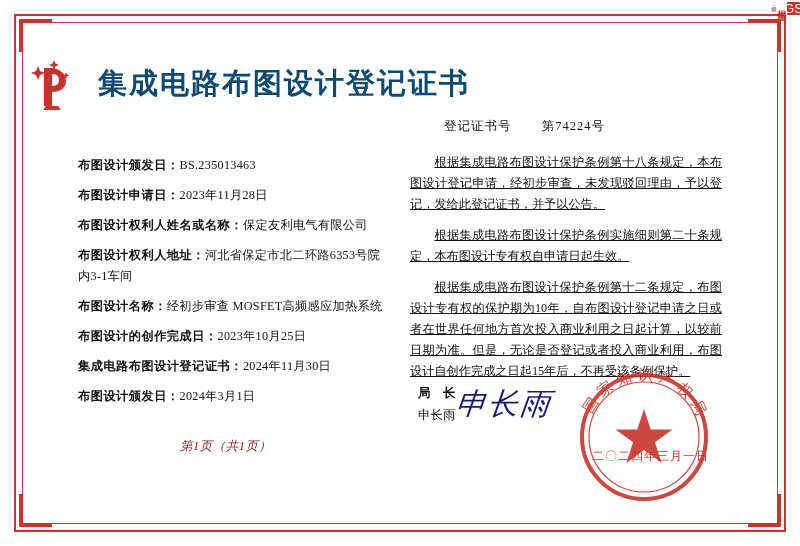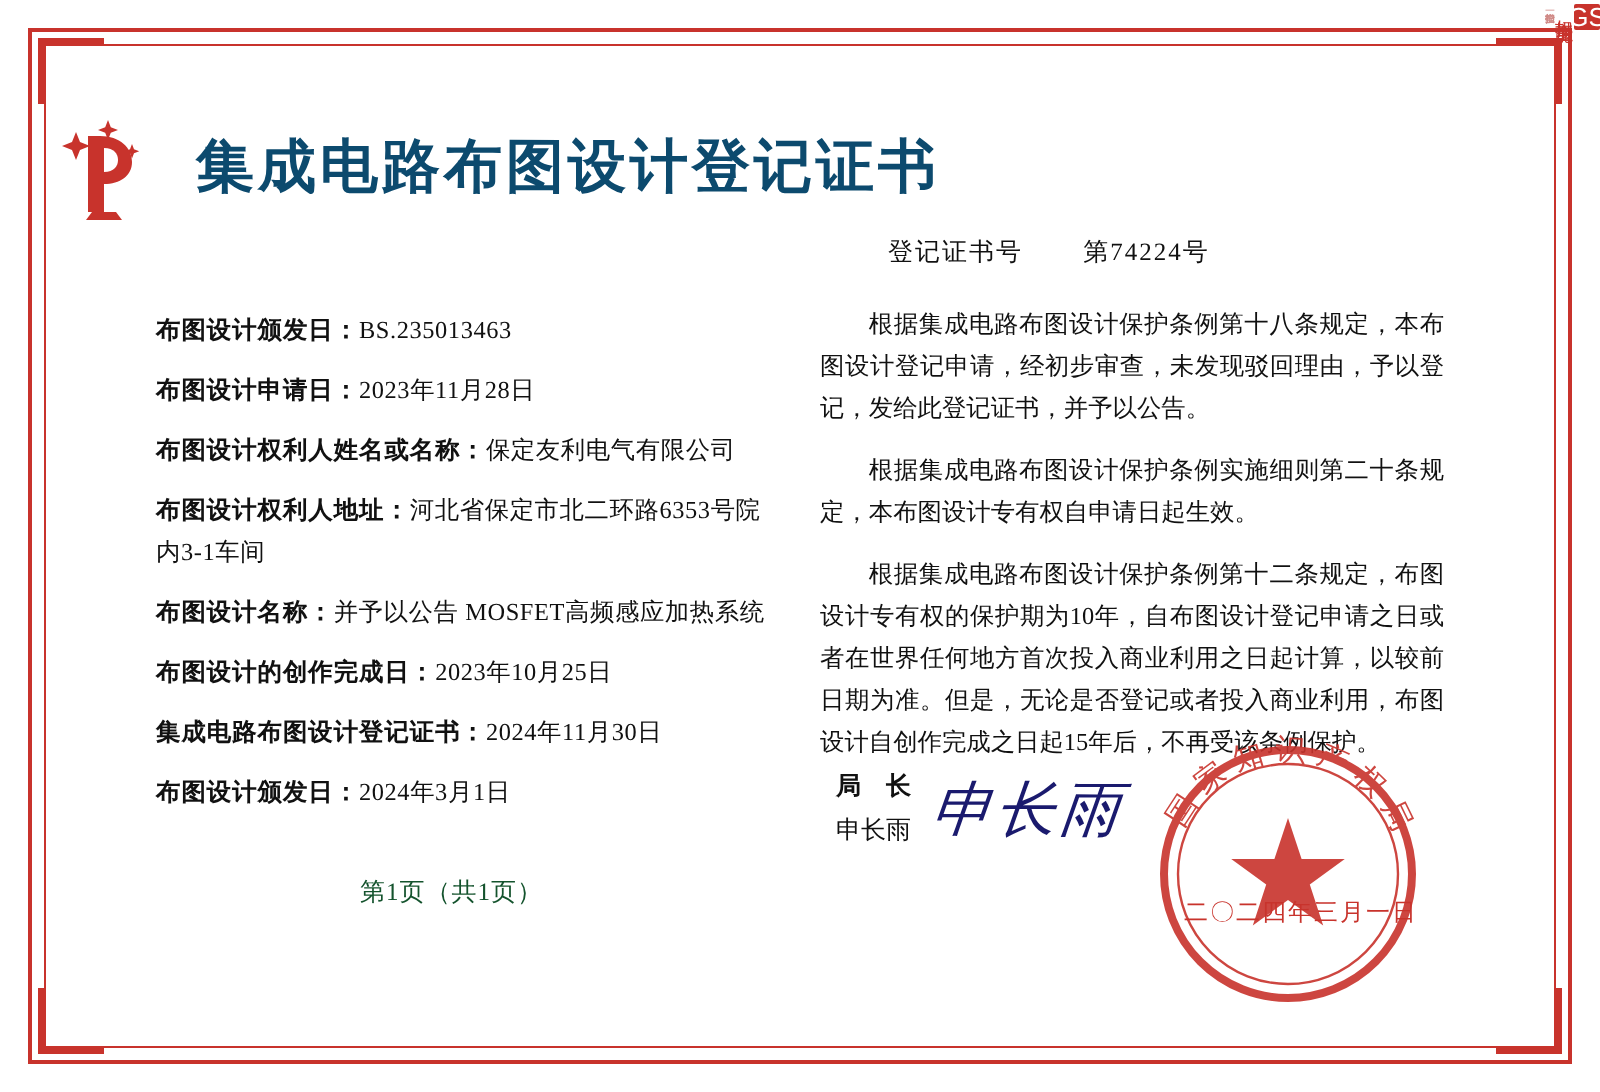--- a/index.html
+++ b/index.html
@@ -152,30 +152,29 @@
   .paras {
     position: absolute;
     left: 410px;
     top: 152px;
     width: 312px;
     font-size: 12.2px;
     color: #111;
     line-height: 21px;
     text-align: justify;
   }
-  .para { margin-bottom: 10px; text-indent: 2em; }
+  .para { margin-bottom: 10px; text-indent: 2em; text-decoration: underline; }
 
   
   .sign-block {
     position: absolute;
     left: 418px;
     top: 382px;
     display: flex;
-    align-items: flex-end;
-    gap: 10px;
+    align-items: flex-start;
     z-index: 12;
   }
   .sign-labels {
     font-size: 12.5px;
     line-height: 22px;
     font-weight: bold;
     color: #111;
   }
   .sign-name {
     font-weight: normal;
@@ -213,22 +212,23 @@
     z-index: 16;
     white-space: nowrap;
   }
 
   
   .pageno {
     position: absolute;
     left: 180px;
     top: 438px;
     font-size: 12.5px;
-    color: #14532d;
+    color: #7f1d1d;
     letter-spacing: 0.5px;
+    font-style: italic;
   }
 </style>
 </head>
 <body>
 
 <div class="watermark">
   <div class="wm-badge">GS</div>
   <div class="wm-text">扫描全能王</div>
   <div class="wm-text small">扫一扫全能扫描</div>
 </div>
@@ -271,21 +271,21 @@
   <div class="field">
     <span class="k">布图设计申请日：</span><span class="v">2023年11月28日</span>
   </div>
   <div class="field">
     <span class="k">布图设计权利人姓名或名称：</span><span class="v">保定友利电气有限公司</span>
   </div>
   <div class="field">
     <span class="k">布图设计权利人地址：</span><span class="v">河北省保定市北二环路6353号院内3-1车间</span>
   </div>
   <div class="field">
-    <span class="k">布图设计名称：</span><span class="v">并予以公告 MOSFET高频感应加热系统</span>
+    <span class="k">布图设计名称：</span><span class="v">经初步审查 MOSFET高频感应加热系统</span>
   </div>
   <div class="field">
     <span class="k">布图设计的创作完成日：</span><span class="v">2023年10月25日</span>
   </div>
   <div class="field">
     <span class="k">集成电路布图设计登记证书：</span><span class="v">2024年11月30日</span>
   </div>
   <div class="field">
     <span class="k">布图设计颁发日：</span><span class="v">2024年3月1日</span>
   </div>

